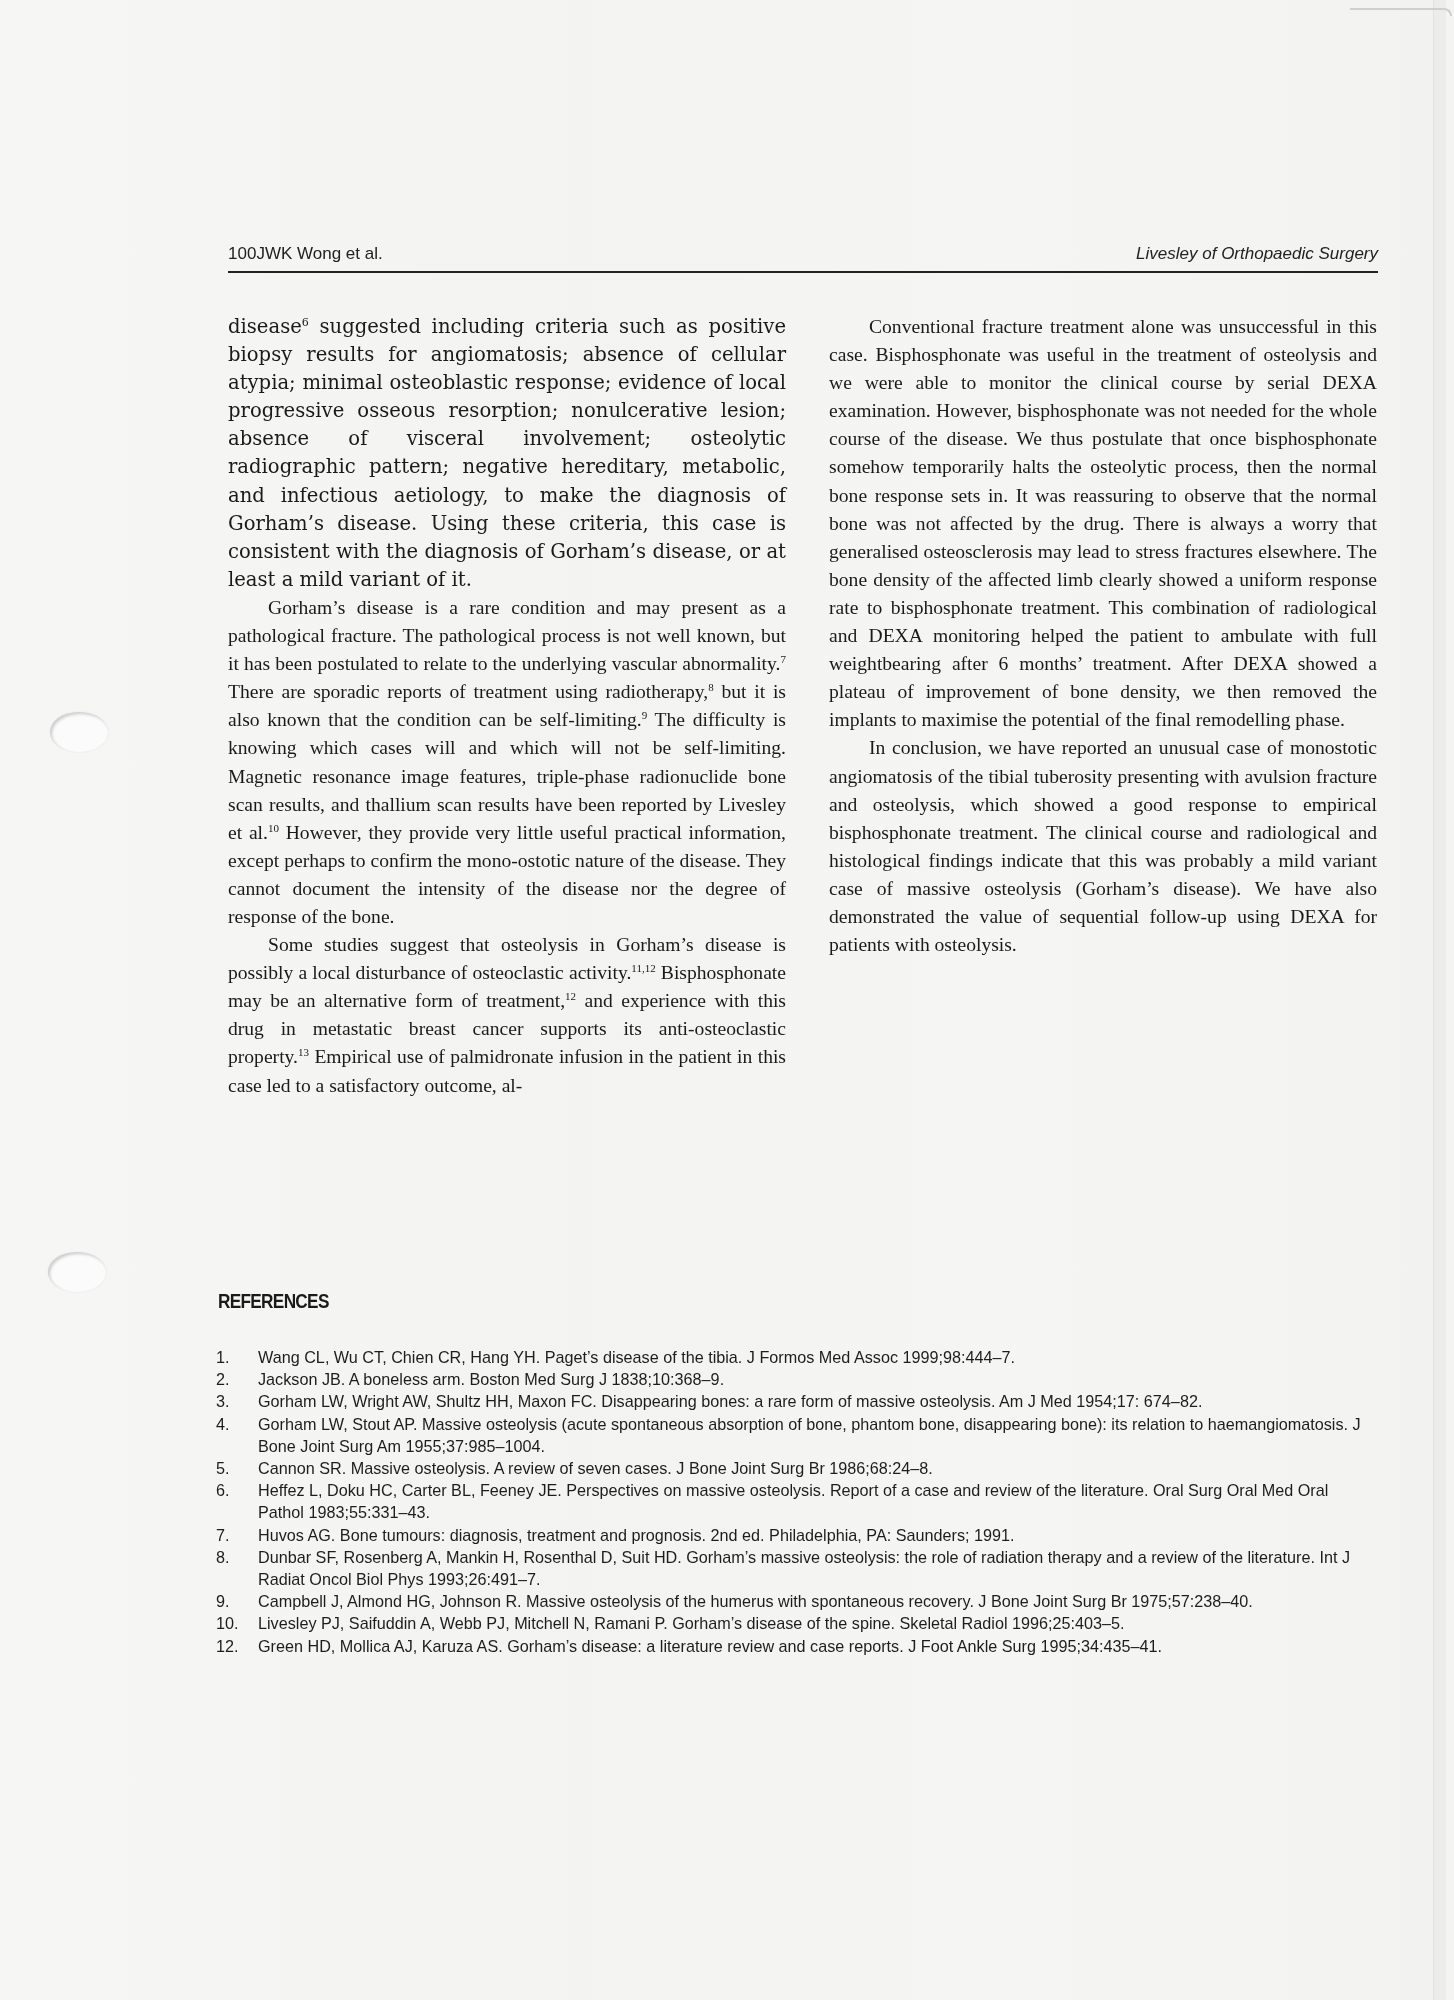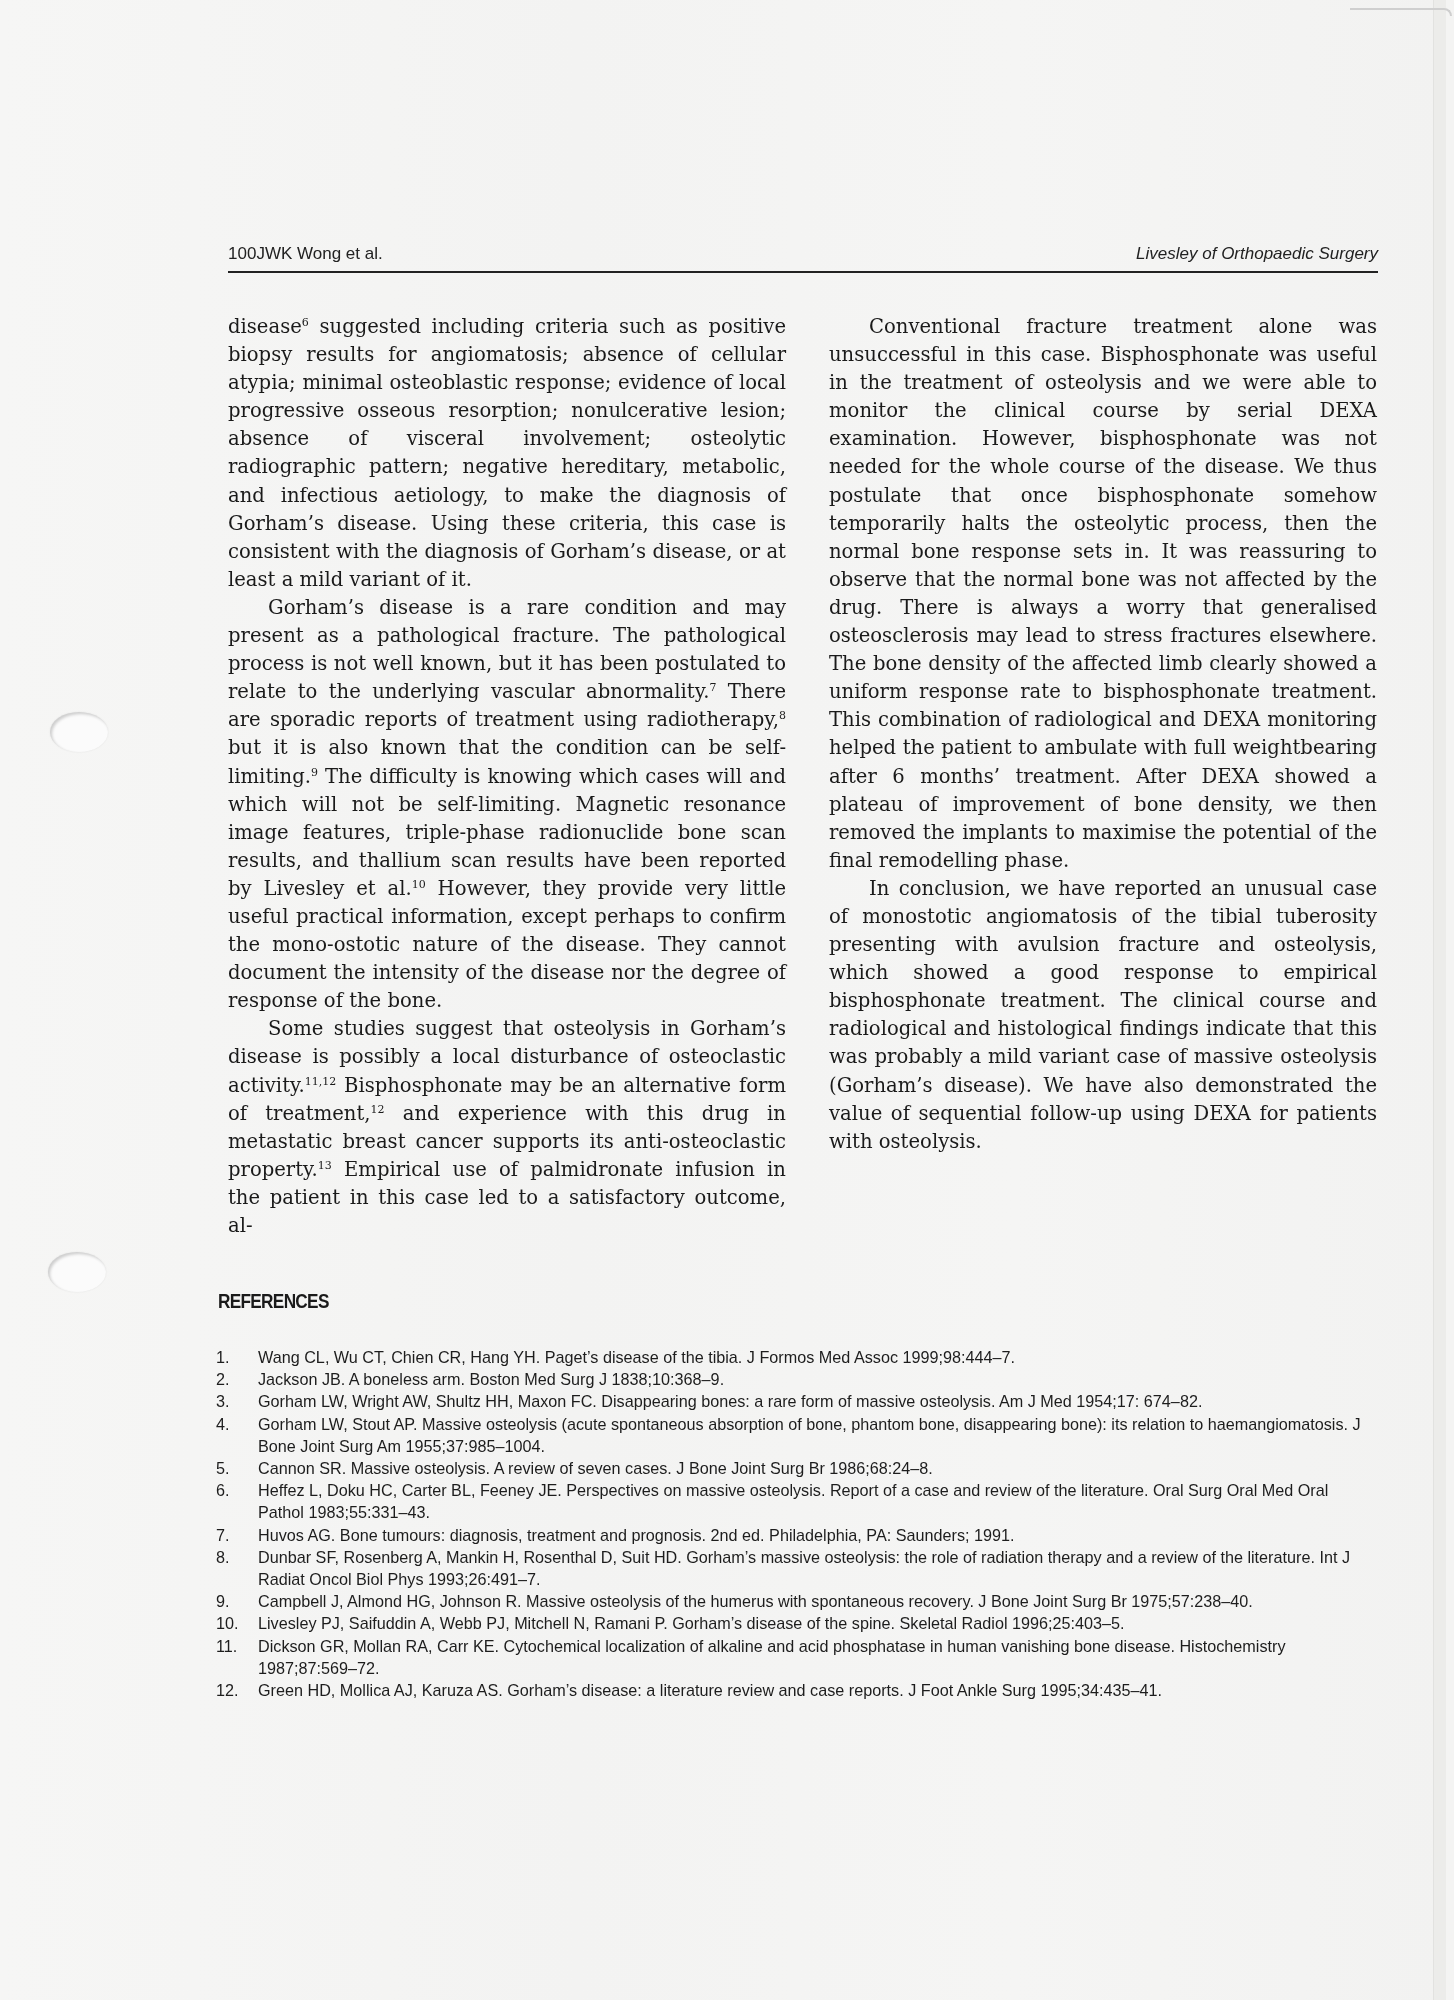--- a/index.html
+++ b/index.html
@@ -43,21 +43,21 @@
   }
 
   .col {
     position: absolute; top: 313px;
     font-size: 19.6px; line-height: 28.1px;
     text-align: justify; hyphens: manual;
   }
   .col.left { left: 228px; width: 558px; }
   .col.right { left: 829px; width: 548px; }
   .col p { margin: 0; }
-  .col p.indent { text-indent: 40px; }
+  .col p.indent { text-indent: 40px; font-family: Liberation Serif, serif; }
   sup { font-size: 11px; line-height: 0; vertical-align: 7px; }
 
   .refs-title {
     position: absolute; left: 218px; top: 1290px;
     font-family: "Liberation Sans", "DejaVu Sans", sans-serif;
     font-weight: bold; font-size: 20px; letter-spacing: -0.8px;
     transform: scaleX(0.86); transform-origin: left top;
   }
   .refs {
     position: absolute; left: 216px; top: 1346px; width: 1160px;
@@ -132,21 +132,17 @@
       </li>
       <li>
         <span class="num">9.</span>
         <span class="txt">Campbell J, Almond HG, Johnson R. Massive osteolysis of the humerus with spontaneous recovery. J Bone Joint Surg Br 1975;57:238–40.</span>
       </li>
       <li>
         <span class="num">10.</span>
         <span class="txt">Livesley PJ, Saifuddin A, Webb PJ, Mitchell N, Ramani P. Gorham’s disease of the spine. Skeletal Radiol 1996;25:403–5.</span>
       </li>
       <li>
-        <span class="num">11.</span>
-        <span class="txt">Dickson GR, Mollan RA, Carr KE. Cytochemical localization of alkaline and acid phosphatase in human vanishing bone disease. Histochemistry 1987;87:569–72.</span>
-      </li>
-      <li>
         <span class="num">12.</span>
         <span class="txt">Green HD, Mollica AJ, Karuza AS. Gorham’s disease: a literature review and case reports. J Foot Ankle Surg 1995;34:435–41.</span>
       </li>
     </ol>
 </div>
 
 </body></html>

